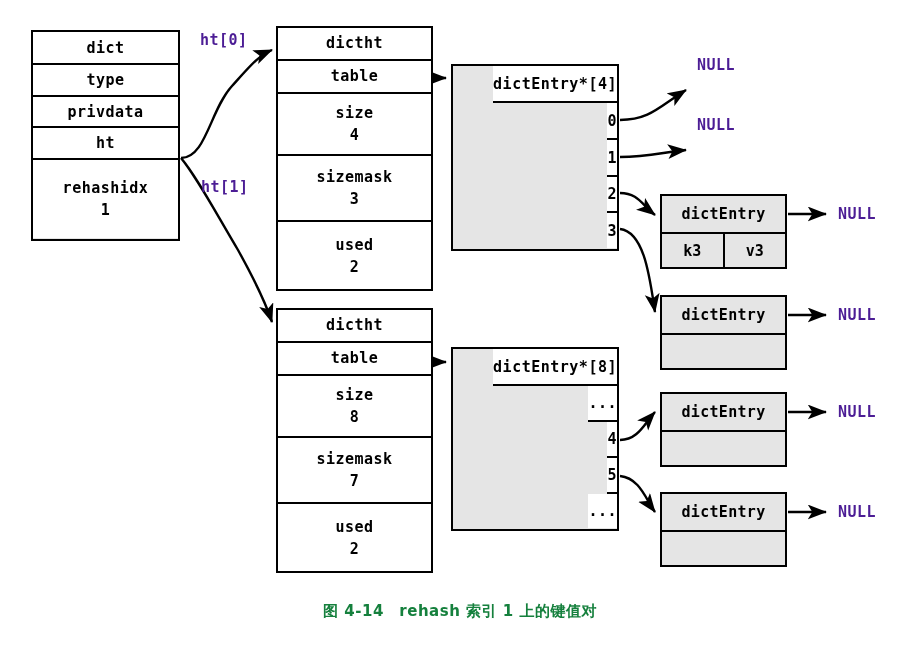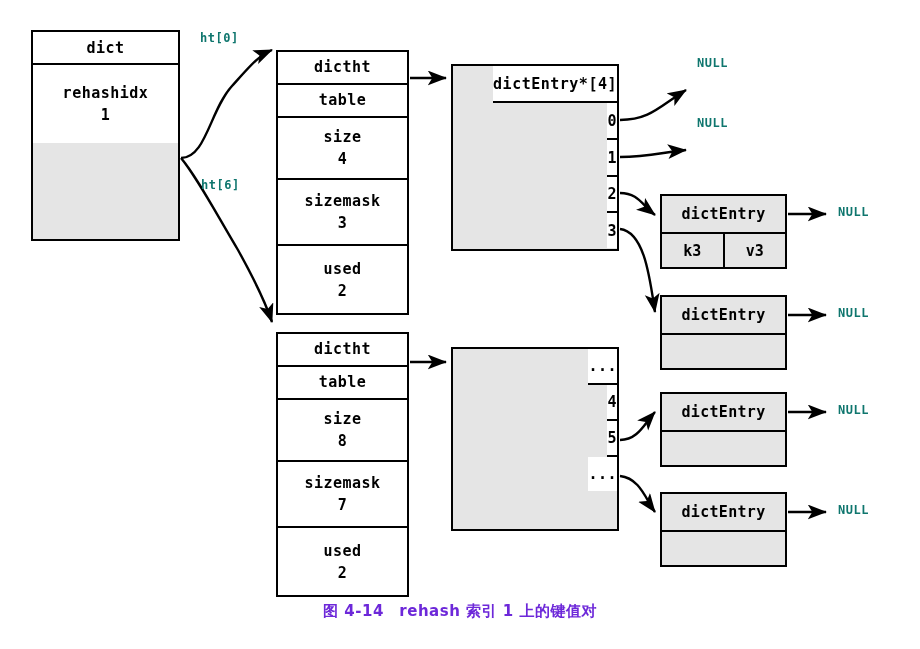--- a/index.html
+++ b/index.html
@@ -46,21 +46,21 @@
   }
   .row:last-child { border-bottom: none; }
   .row .val {
     display: block;
     margin-top: 4px;
   }
   
   #dict-struct { left: 31px; top: 30px; width: 149px; height: 211px; }
   #dict-struct .row { width: 100%; }
   
-  .dictht-struct { width: 133px; margin-top: 24px; }
+  .dictht-struct { width: 157px; }
   #dictht0-struct { left: 276px; top: 26px; height: 265px; }
   #dictht1-struct { left: 276px; top: 308px; height: 265px; }
   
   .table-struct { width: 168px; align-items: flex-end; }
   #table0-struct { left: 451px; top: 64px; height: 187px; }
   #table1-struct { left: 451px; top: 347px; height: 184px; }
   
   .entry-struct { width: 127px; height: 75px; }
   .entry-head {
     height: 38px;
@@ -85,37 +85,37 @@
     justify-content: center;
     font-size: 15px;
     font-weight: bold;
   }
   .entry-kv > div:first-child {
     border-right: 2.5px solid #000;
   }
   
   .label {
     position: absolute;
-    font-size: 12px;
+    font-size: 15px;
     font-weight: bold;
     letter-spacing: 0.5px;
-    color: #0f766e;
+    color: #4c1d95;
     white-space: nowrap;
   }
   
   #caption {
     position: absolute;
     left: 0;
     top: 602px;
     width: 920px;
     text-align: center;
     font-family: "DejaVu Sans", "Liberation Sans", sans-serif;
     font-size: 15px;
     font-weight: bold;
-    color: #6d28d9;
+    color: #15803d;
     letter-spacing: 0.5px;
   }
 </style>
 </head>
 <body>
 
 <div id="canvas">
 
   <svg class="wires" viewBox="0 0 920 649" xmlns="http://www.w3.org/2000/svg">
     <defs>
@@ -149,28 +149,37 @@
       <path d="M788,315 L826,315"></path>
       <path d="M788,412 L826,412"></path>
       <path d="M788,512 L826,512"></path>
     </g>
   </svg>
 
   <div class="struct" id="dict-struct">
     <div class="row" style="height:33px">
       <span>dict</span>
     </div>
+    <div class="row" style="height:32px">
+      <span>type</span>
+    </div>
+    <div class="row" style="height:31px">
+      <span>privdata</span>
+    </div>
+    <div class="row" style="height:32px">
+      <span>ht</span>
+    </div>
     <div class="row" style="height:78px">
       <span>rehashidx</span>
       <span class="val">1</span>
     </div>
   </div>
 
   <div class="label" style="left:200px; top:31px">ht[0]</div>
-  <div class="label" style="left:201px; top:178px">ht[6]</div>
+  <div class="label" style="left:201px; top:178px">ht[1]</div>
 
   <div class="struct dictht-struct" id="dictht0-struct">
     <div class="row" style="height:33px">
       <span>dictht</span>
     </div>
     <div class="row" style="height:33px">
       <span>table</span>
     </div>
     <div class="row" style="height:62px">
       <span>size</span>
@@ -219,20 +228,23 @@
     </div>
     <div class="row" style="height:36px">
       <span>2</span>
     </div>
     <div class="row" style="height:35px">
       <span>3</span>
     </div>
   </div>
 
   <div class="struct table-struct" id="table1-struct">
+    <div class="row" style="height:37px">
+      <span>dictEntry*[8]</span>
+    </div>
     <div class="row" style="height:36px">
       <span>...</span>
     </div>
     <div class="row" style="height:36px">
       <span>4</span>
     </div>
     <div class="row" style="height:36px">
       <span>5</span>
     </div>
     <div class="row" style="height:34px">

